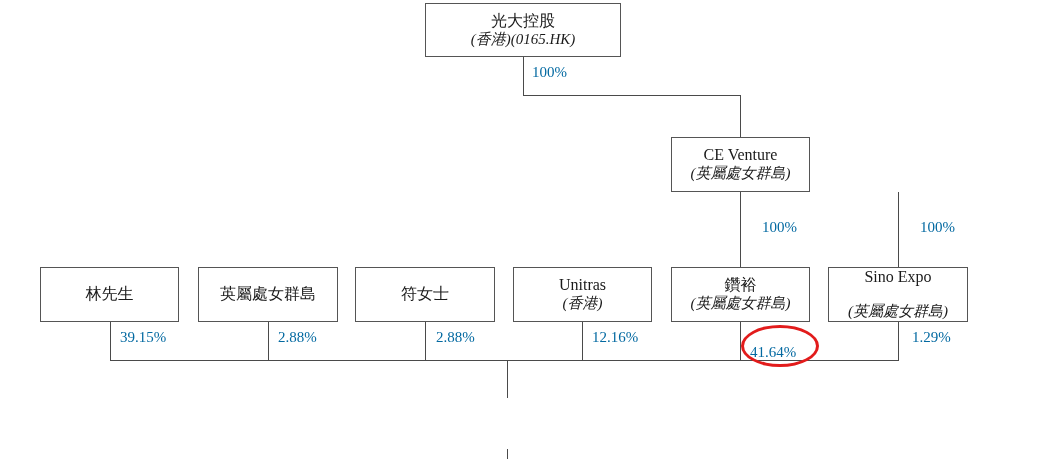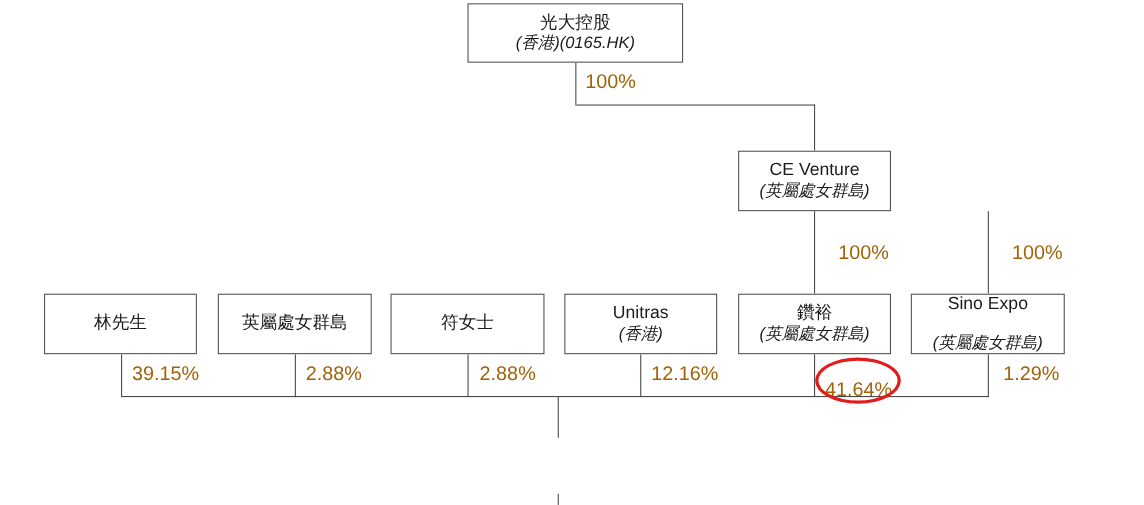--- a/index.html
+++ b/index.html
@@ -5,21 +5,21 @@
   html, body {
     margin: 0;
     padding: 0;
     background: #ffffff;
   }
   #chart-root {
     position: relative;
     width: 1040px;
     height: 459px;
     background: #ffffff;
-    font-family: Liberation Sans, sans-serif;
+    font-family: Liberation Serif, serif;
     color: #1a1a1a;
     overflow: hidden;
   }
   .node-box {
     position: absolute;
     box-sizing: border-box;
     border: 1px solid #555555;
     background: #ffffff;
     display: flex;
     flex-direction: column;
@@ -43,24 +43,24 @@
   }
   .conn {
     position: absolute;
     background: #4a4a4a;
     z-index: 1;
   }
   .conn.v { width: 1px; }
   .conn.h { height: 1px; }
   .pct-label {
     position: absolute;
-    font-size: 18px;
+    font-size: 15px;
     white-space: nowrap;
     z-index: 4;
-    color: #a16207;
+    color: #0369a1;
   }
   .highlight-ellipse {
     position: absolute;
     border: 3px solid #e21b1b;
     border-radius: 50%;
     background: transparent;
     z-index: 5;
     pointer-events: none;
   }
 </style>

